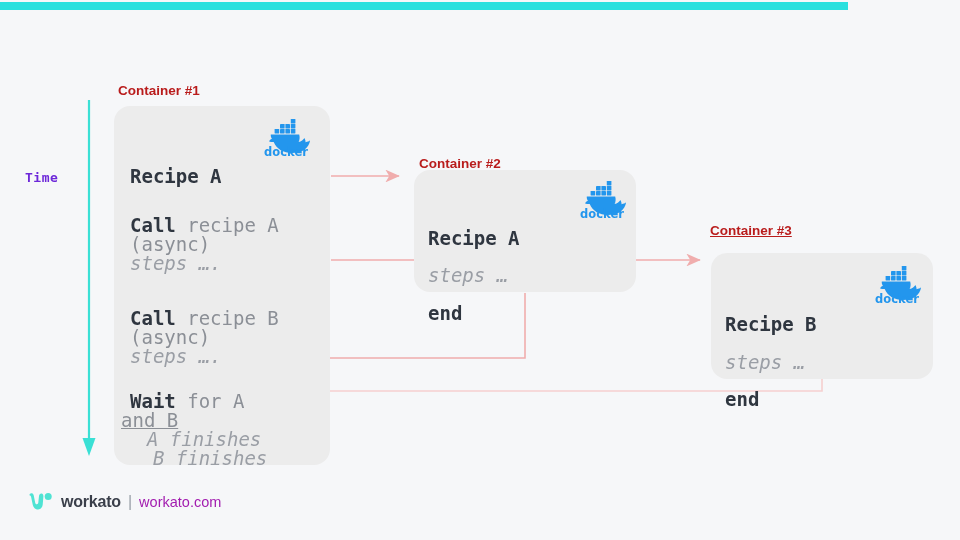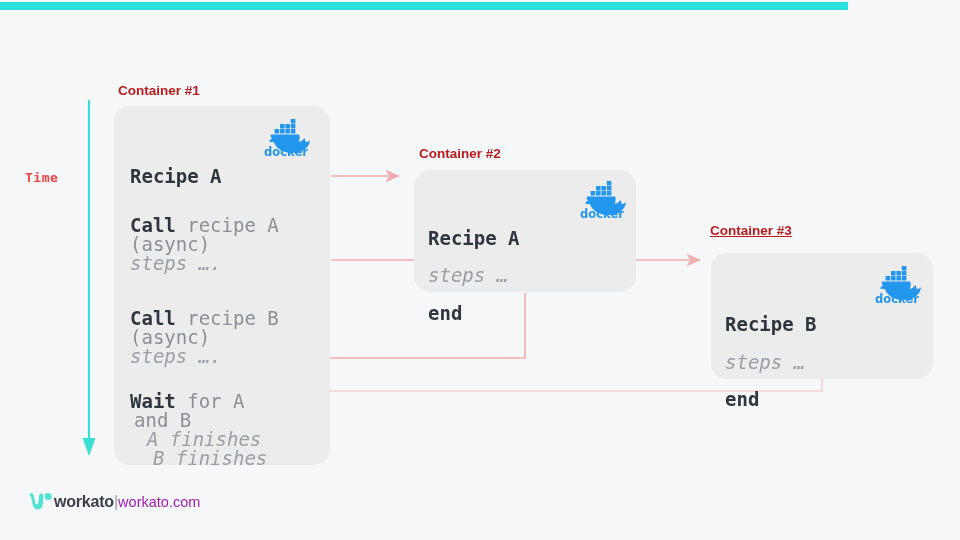--- a/index.html
+++ b/index.html
@@ -31,21 +31,21 @@
   }
 
   
   .time-label {
     position: absolute;
     left: 25px;
     top: 170px;
     font-family: "DejaVu Sans Mono", "Liberation Mono", monospace;
     font-weight: bold;
     font-size: 13px;
-    color: #ef4444;
+    color: #6d28d9;
     letter-spacing: 0.5px;
   }
   .time-axis {
     position: absolute;
     left: 78px;
     top: 100px;
     width: 22px;
     height: 358px;
   }
 
@@ -104,20 +104,21 @@
     pointer-events: none;
   }
 
   
   .footer {
     position: absolute;
     left: 28px;
     top: 492px;
     display: flex;
     align-items: center;
+    gap: 7px;
   }
   .footer-mark { display: block; }
   .footer-word {
     font-family: "Liberation Sans", sans-serif;
     font-weight: bold;
     font-size: 16px;
     color: #3a3f4a;
     letter-spacing: -0.2px;
   }
   .footer-sep {
@@ -191,27 +192,27 @@
 
     <div class="code-line" style="left:130px; top:175px;"><span class="kw">Call</span><span class="plain"> recipe A</span></div>
     <div class="code-line" style="left:130px; top:194px;">(async)</div>
     <div class="code-line ital" style="left:130px; top:213px;">steps ….</div>
 
     <div class="code-line" style="left:130px; top:268px;"><span class="kw">Call</span><span class="plain"> recipe B</span></div>
     <div class="code-line" style="left:130px; top:287px;">(async)</div>
     <div class="code-line ital" style="left:130px; top:306px;">steps ….</div>
 
     <div class="code-line" style="left:130px; top:351px;"><span class="kw">Wait</span><span class="plain"> for A</span></div>
-    <div class="code-line" style="left:134px; top:370px;">and B</div>
+    <div class="code-line" style="left:121px; top:370px;text-decoration:underline;">and B</div>
     <div class="code-line ital" style="left:124px; top:389px;">  A finishes</div>
     <div class="code-line ital" style="left:130px; top:408px;">  B finishes</div>
   </div>
 
   <div class="container-group">
-    <div class="container-title" style="left:419px; top:146px;">Container #2</div>
+    <div class="container-title" style="left:419px; top:156px;">Container #2</div>
     <div class="container-box" style="left:414px; top:170px; width:222px; height:122px;"></div>
 
     <div class="code-line" style="left:428px; top:188px;"><span class="kw">Recipe</span><span class="kw"> A</span></div>
 
     <div class="docker-logo" style="left:576px; top:176px;">
       <svg width="54" height="44" viewBox="0 0 54 44">
         <g fill="#2396ed">
           <rect x="20" y="10" width="4.6" height="4.4" rx="0.4"></rect>
           <rect x="25.4" y="10" width="4.6" height="4.4" rx="0.4"></rect>
           <rect x="30.8" y="10" width="4.6" height="4.4" rx="0.4"></rect>

